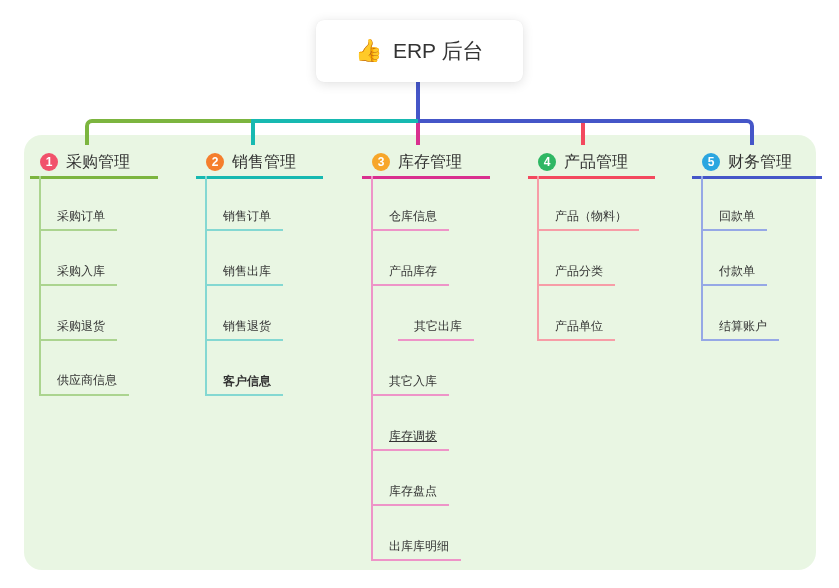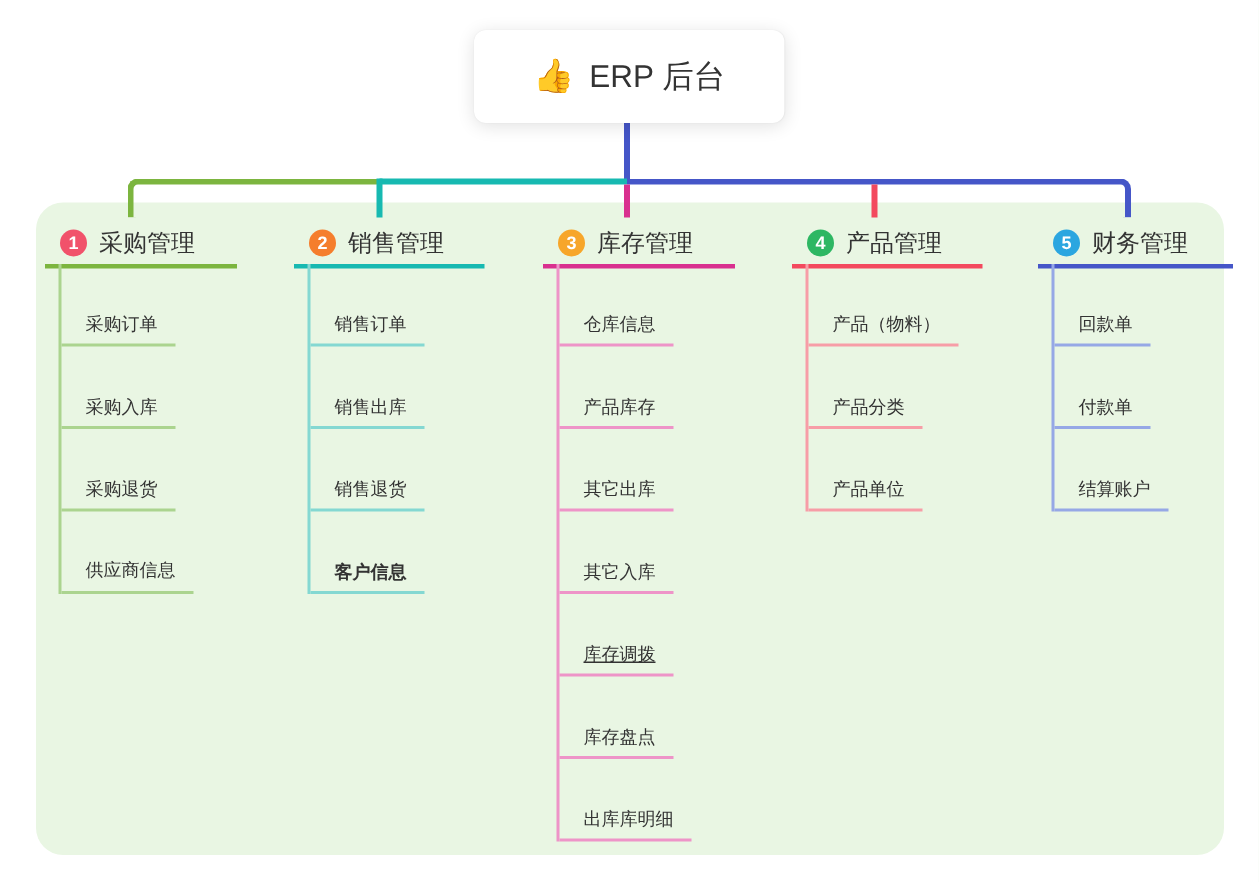--- a/index.html
+++ b/index.html
@@ -105,21 +105,21 @@
         <span>库存管理</span>
       </div>
       <div class="children" style="left: 371px; border-left-color: rgb(238, 148, 200);">
         <div class="slot">
           <span class="child-label" style="border-bottom-color: rgb(238, 148, 200); text-align: right;">仓库信息</span>
         </div>
         <div class="slot">
           <span class="child-label" style="border-bottom-color: rgb(238, 148, 200);">产品库存</span>
         </div>
         <div class="slot">
-          <span class="child-label" style="border-bottom-color: rgb(238, 148, 200);">其它出库</span>
+          <span class="child-label" style="border-bottom-color: rgb(238, 148, 200); margin-left: 25px;">其它出库</span>
         </div>
         <div class="slot">
           <span class="child-label" style="border-bottom-color: rgb(238, 148, 200);">其它入库</span>
         </div>
         <div class="slot">
           <span class="child-label" style="border-bottom-color: rgb(238, 148, 200); text-decoration: underline;">库存调拨</span>
         </div>
         <div class="slot">
           <span class="child-label" style="border-bottom-color: rgb(238, 148, 200);">库存盘点</span>
         </div>

